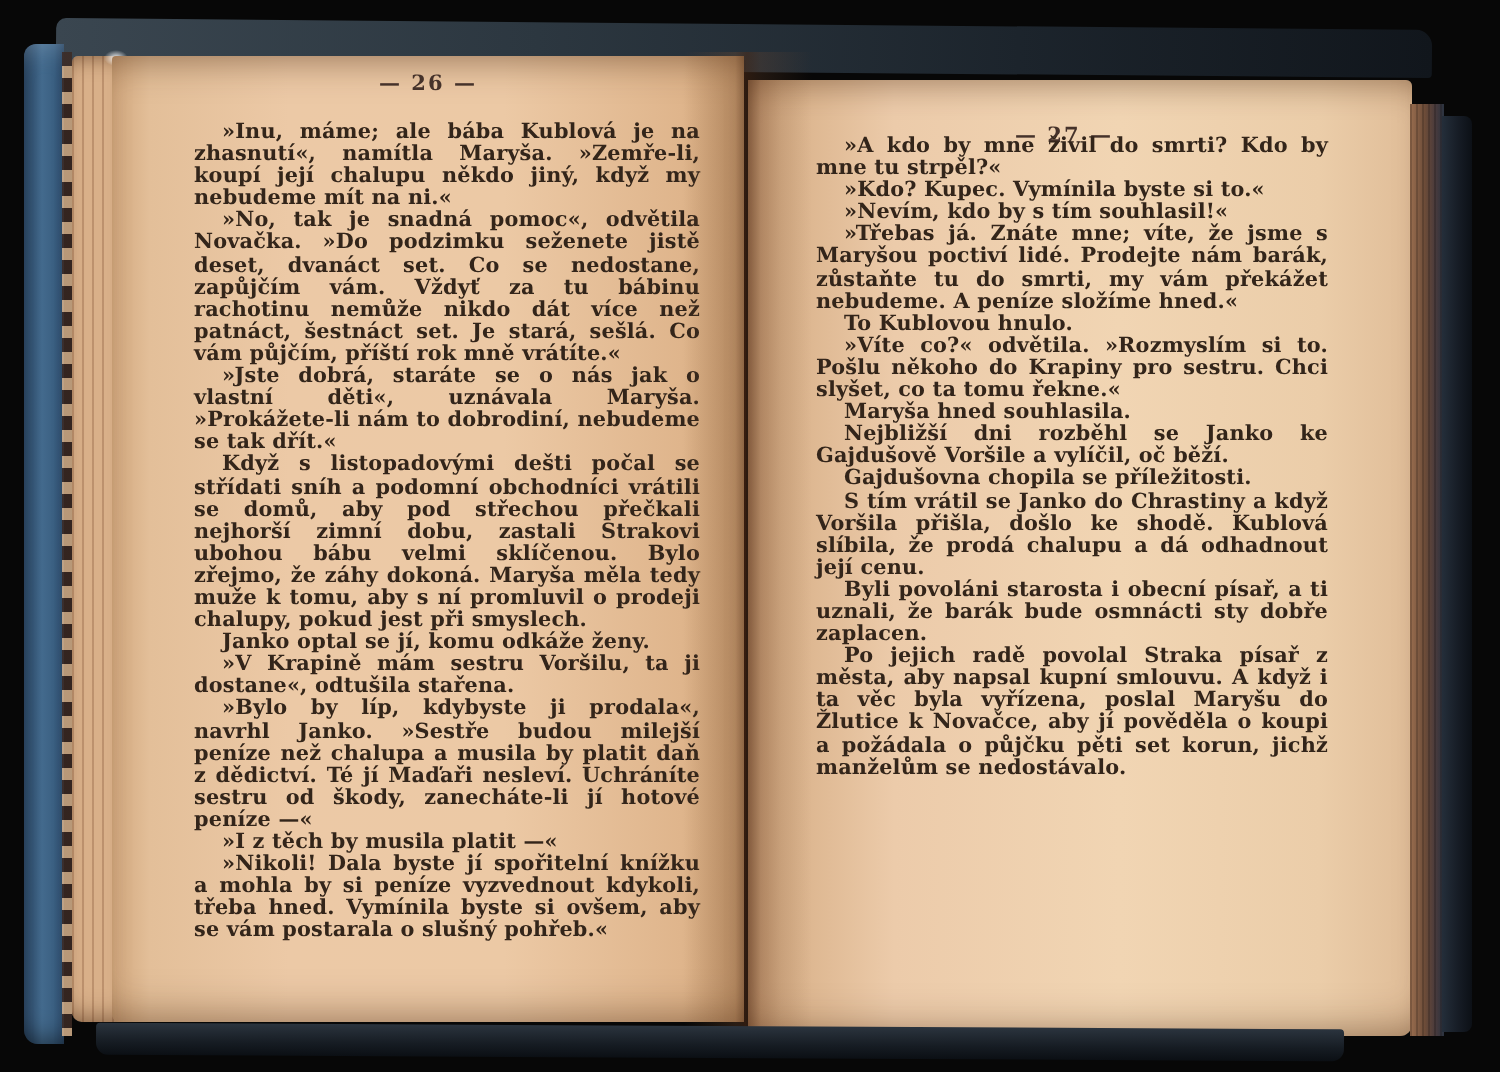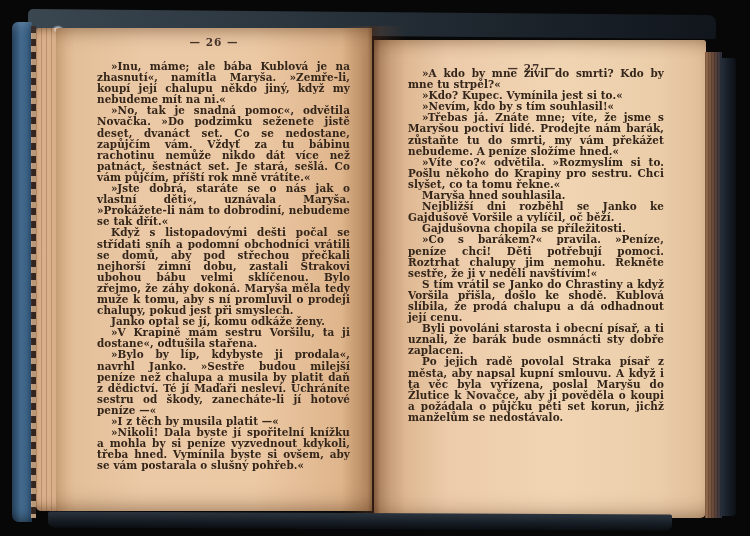--- a/index.html
+++ b/index.html
@@ -119,28 +119,28 @@
       <p>»Bylo by líp, kdybyste ji prodala«, navrhl Janko. »Sestře budou milejší peníze než chalupa a musila by platit daň z dědictví. Té jí Maďaři nesleví. Uchráníte sestru od škody, zanecháte-li jí hotové peníze —«</p>
       <p>»I z těch by musila platit —«</p>
       <p>»Nikoli! Dala byste jí spořitelní knížku a mohla by si peníze vyzvednout kdykoli, třeba hned. Vymínila byste si ovšem, aby se vám postarala o slušný pohřeb.«</p>
     </div>
   </div>
 
   <div class="page page-right">
     <div class="page-header">— 27 —</div>
     <div class="text-block">
       <p>»A kdo by mne živil do smrti? Kdo by mne tu strpěl?«</p>
-      <p>»Kdo? Kupec. Vymínila jest si to.«</p>
+      <p>»Kdo? Kupec. Vymínila byste si to.«</p>
       <p>»Nevím, kdo by s tím souhlasil!«</p>
       <p>»Třebas já. Znáte mne; víte, že jsme s Maryšou poctiví lidé. Prodejte nám barák, zůstaňte tu do smrti, my vám překážet nebudeme. A peníze složíme hned.«</p>
+      <p>To Kublovou hnulo.</p>
       <p>»Víte co?« odvětila. »Rozmyslím si to. Pošlu někoho do Krapiny pro sestru. Chci slyšet, co ta tomu řekne.«</p>
       <p>Maryša hned souhlasila.</p>
       <p>Nejbližší dni rozběhl se Janko ke Gajdušově Voršile a vylíčil, oč běží.</p>
       <p>Gajdušovna chopila se příležitosti.</p>
-      <p>»Co s barákem?« pravila. »Peníze, peníze chci! Děti potřebují pomoci. Roztrhat chalupy jim nemohu. Řekněte sestře, že ji v neděli navštívím!«</p>
       <p>S tím vrátil se Janko do Chrastiny a když Voršila přišla, došlo ke shodě. Kublová slíbila, že prodá chalupu a dá odhadnout její cenu.</p>
       <p>Byli povoláni starosta i obecní písař, a ti uznali, že barák bude osmnácti sty dobře zaplacen.</p>
       <p>Po jejich radě povolal Straka písař z města, aby napsal kupní smlouvu. A když i ta věc byla vyřízena, poslal Maryšu do Žlutice k Novačce, aby jí pověděla o koupi a požádala o půjčku pěti set korun, jichž manželům se nedostávalo.</p>
     </div>
 
   </div>
 
   <div class="gutter-shade"></div>
   <div class="gutter-line"></div>
   <div class="block-edge-right"></div>

